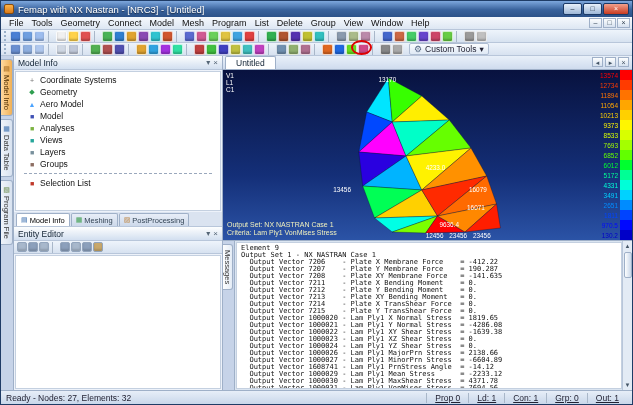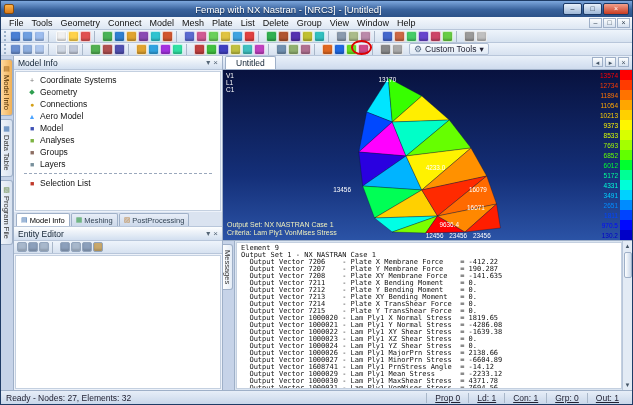--- a/index.html
+++ b/index.html
@@ -2,21 +2,21 @@
 <html><head>
 <meta charset="utf-8">
 <style>
   *{margin:0;padding:0;box-sizing:border-box;}
   html,body{width:633px;height:405px;overflow:hidden;background:#fff;font-family:"Liberation Sans",sans-serif;}
   .window{position:relative;width:633px;height:405px;border:1px solid #1f3c66;background:#cfdcef;overflow:hidden;}
 
   
   .titlebar{height:16px;background:linear-gradient(#7da7dd,#39629c 55%,#2c5289);display:flex;align-items:center;color:#fff;padding:0 3px;gap:4px;}
   .appicon{width:10px;height:10px;background:linear-gradient(#ffb347,#d97b1c);border:1px solid #8a4d0e;border-radius:2px;}
-  .title{font-size:9.5px;text-shadow:0 1px 1px rgba(0,0,0,.55);flex:1;white-space:nowrap;overflow:hidden;text-align:center;}
+  .title{font-size:9.5px;text-shadow:0 1px 1px rgba(0,0,0,.55);flex:1;white-space:nowrap;overflow:hidden;}
   .winbtns{display:flex;gap:1px;}
   .winbtn{width:19px;height:12px;border:1px solid #1c3a66;border-radius:2px;background:linear-gradient(#e8f0fa,#9fb8d8);font-size:7px;line-height:10px;text-align:center;color:#123;}
   .winbtn.close{background:linear-gradient(#f2a08c,#c83a20);color:#fff;width:26px;}
 
   
   .menubar{height:13px;background:linear-gradient(#f6f9fd,#dde7f3);display:flex;align-items:center;padding:0 2px 0 4px;border-bottom:1px solid #b8c6da;}
   .menuitems{display:flex;}
   .menuitem{padding:0 4px;font-size:9px;color:#111;}
   .mdibtns{margin-left:auto;display:flex;gap:1px;}
   .mdibtn{width:13px;height:10px;border:1px solid #9fb0c8;background:linear-gradient(#fdfefe,#d6e1ef);font-size:7px;line-height:8px;text-align:center;color:#345;}
@@ -108,21 +108,21 @@
   </div>
 
   <div class="menubar">
     <div class="menuitems">
         <div class="menuitem">File</div>
         <div class="menuitem">Tools</div>
         <div class="menuitem">Geometry</div>
         <div class="menuitem">Connect</div>
         <div class="menuitem">Model</div>
         <div class="menuitem">Mesh</div>
-        <div class="menuitem">Plate</div>
+        <div class="menuitem">Program</div>
         <div class="menuitem">List</div>
         <div class="menuitem">Delete</div>
         <div class="menuitem">Group</div>
         <div class="menuitem">View</div>
         <div class="menuitem">Window</div>
         <div class="menuitem">Help</div>
       </div>
     <span class="mdibtns">
       <span class="mdibtn">–</span>
       <span class="mdibtn">□</span>
@@ -254,42 +254,42 @@
       <div class="tree">
           <div class="treeitem">
             <span class="gi" style="color: rgb(119, 119, 119);">+</span>
             <span class="glabel">Coordinate Systems</span>
           </div>
           <div class="treeitem">
             <span class="gi" style="color: rgb(46, 158, 79);">◆</span>
             <span class="glabel">Geometry</span>
           </div>
           <div class="treeitem">
-            <span class="gi" style="color: rgb(212, 160, 23);">●</span>
-            <span class="glabel">Connections</span>
-          </div>
-          <div class="treeitem">
             <span class="gi" style="color: rgb(74, 163, 255);">▲</span>
             <span class="glabel">Aero Model</span>
           </div>
           <div class="treeitem">
             <span class="gi" style="color: rgb(63, 81, 181);">■</span>
             <span class="glabel">Model</span>
           </div>
           <div class="treeitem">
             <span class="gi" style="color: rgb(124, 179, 66);">■</span>
             <span class="glabel">Analyses</span>
           </div>
           <div class="treeitem">
+            <span class="gi" style="color: rgb(38, 166, 154);">■</span>
+            <span class="glabel">Views</span>
+          </div>
+          <div class="treeitem">
+            <span class="gi" style="color: rgb(120, 144, 156);">■</span>
+            <span class="glabel">Layers</span>
+          </div>
+          <div class="treeitem">
             <span class="gi" style="color: rgb(141, 110, 99);">■</span>
             <span class="glabel">Groups</span>
-          </div>
-          <div class="treeitem">
-            <span class="gi" style="color: rgb(120, 144, 156);">■</span>
-            <span class="glabel">Layers</span>
           </div>
           <div class="treesep"></div>
           <div class="treeitem">
             <span class="gi" style="color: rgb(192, 57, 43);">■</span>
             <span class="glabel">Selection List</span>
           </div>
         </div>
       <div class="paneltabs">
           <div class="ptab active">
             <span class="gi" style="color: rgb(74, 122, 181);">▤</span>

